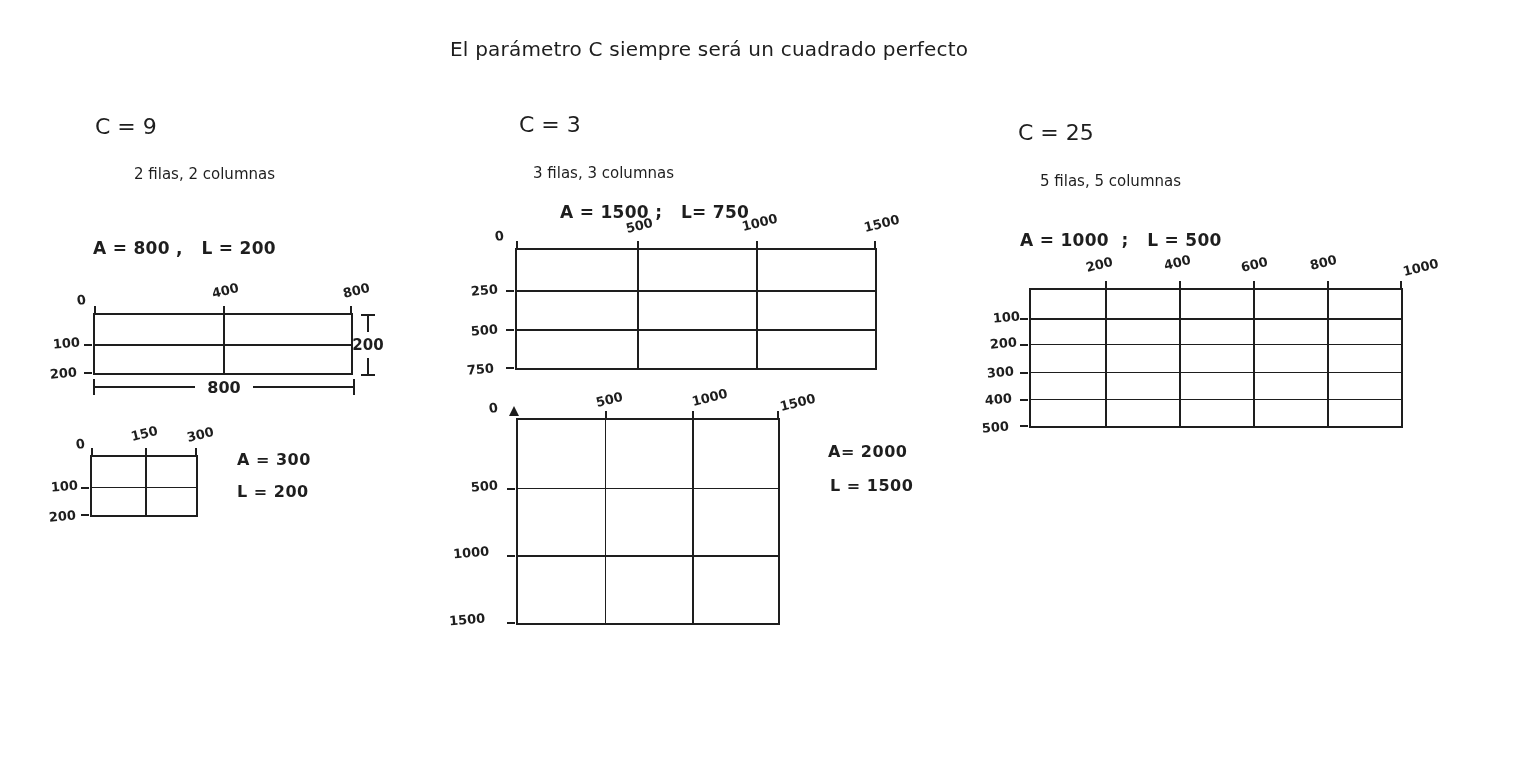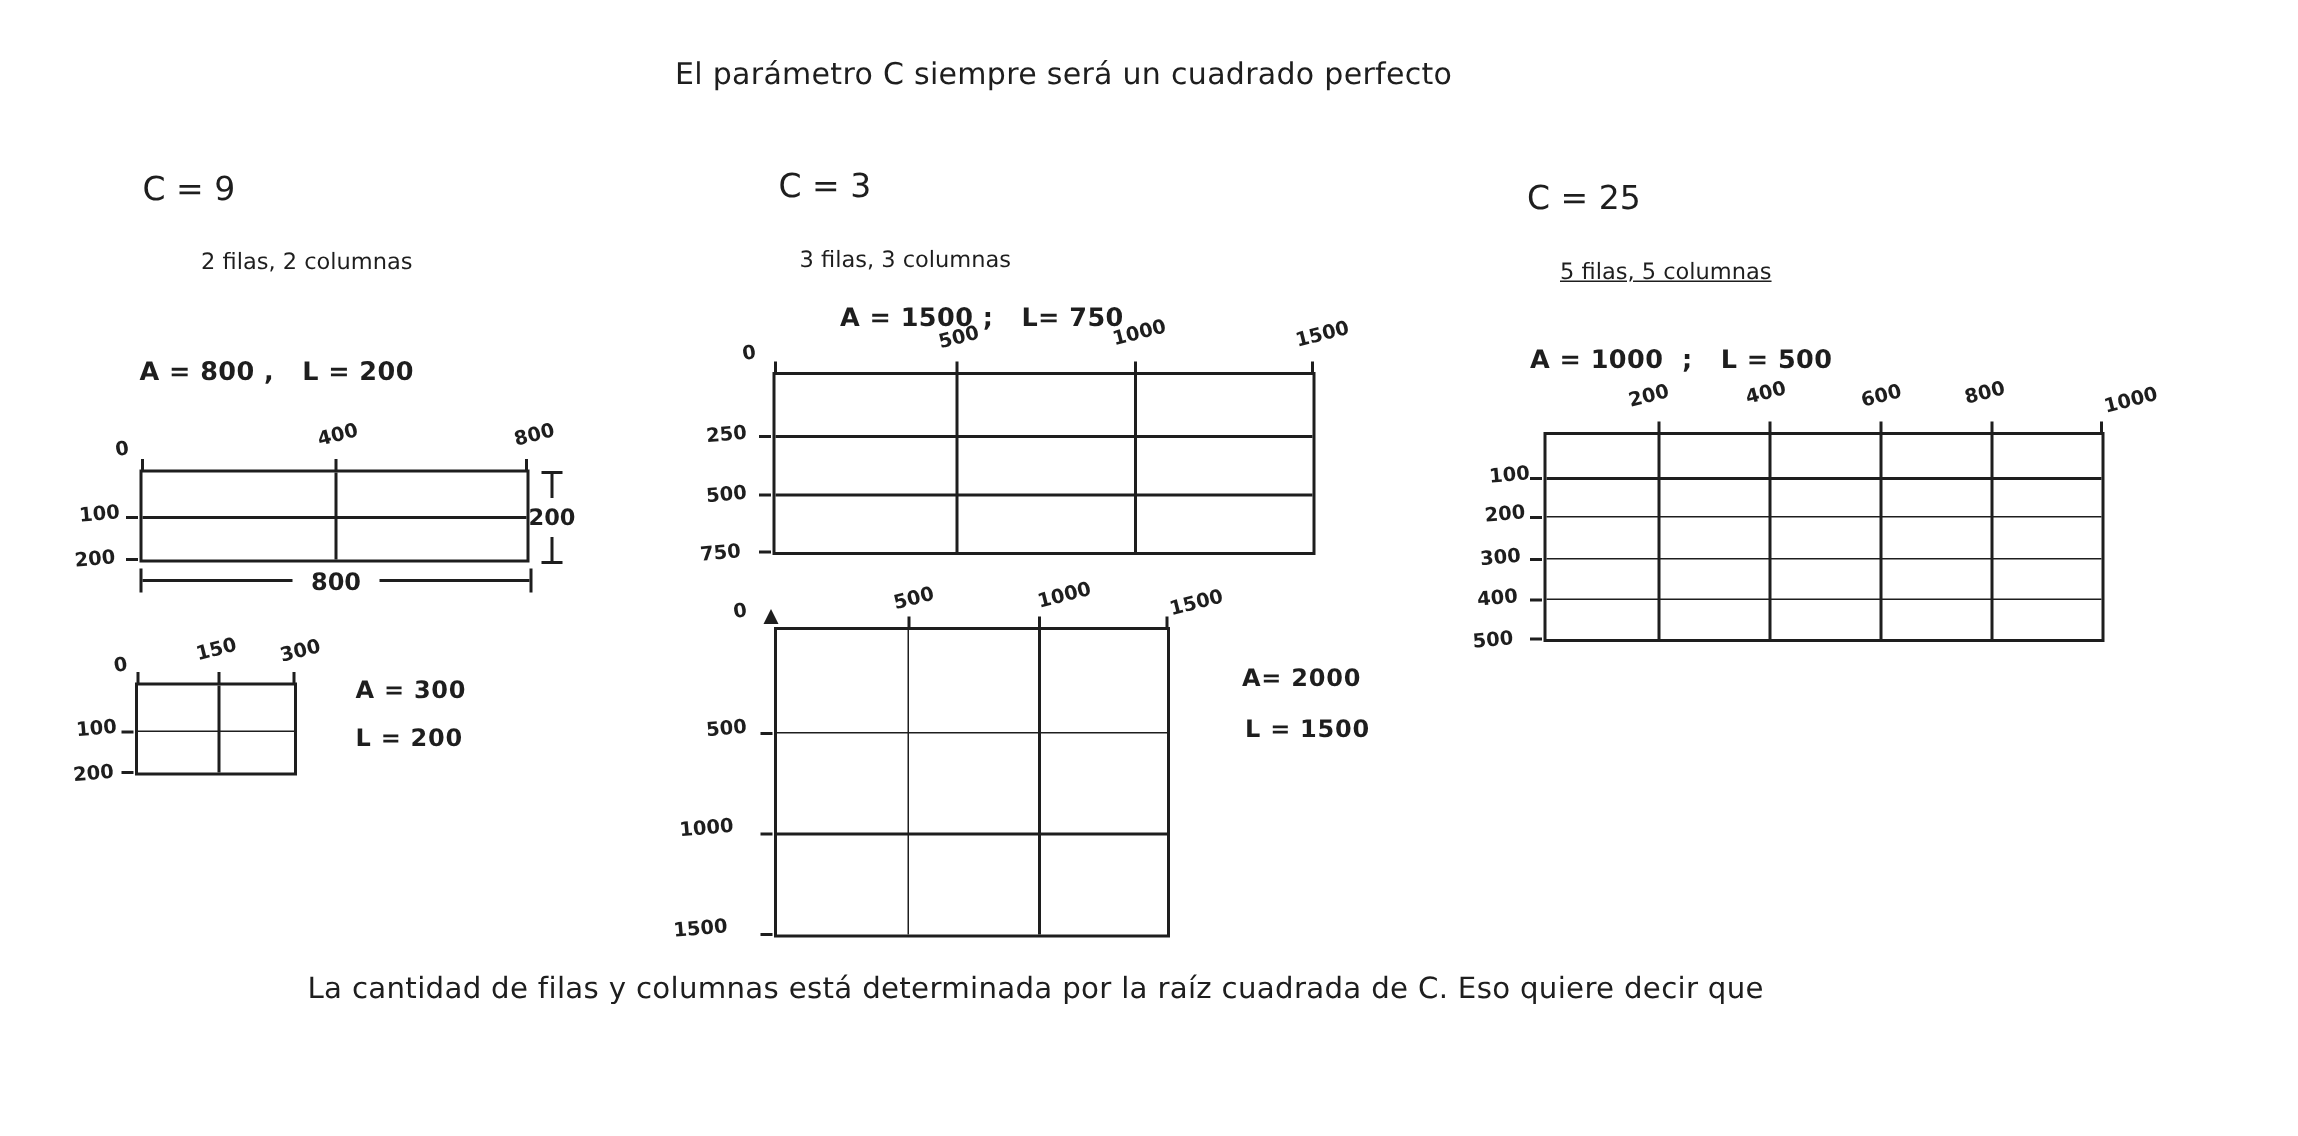--- a/index.html
+++ b/index.html
@@ -149,21 +149,21 @@
   <span class="xlab" style="left:598px; top:395px;">500</span>
   <span class="xlab" style="left:694px; top:394px;">1000</span>
   <span class="xlab" style="left:782px; top:399px;">1500</span>
   <span class="ylab" style="left:462px; top:479px;">500</span>
   <span class="ylab" style="left:453px; top:545px;">1000</span>
   <span class="ylab" style="left:449px; top:612px;">1500</span>
   <div class="abs side-label" style="left:828px; top:442px;">A= 2000</div>
   <div class="abs side-label" style="left:830px; top:476px;">L = 1500</div>
 
   <div class="abs c-head" style="left:1018px; top:120px;">C = 25</div>
-  <div class="abs sub" style="left:1040px; top:172px;text-decoration:underline;">5 filas, 5 columnas</div>
+  <div class="abs sub" style="left:1040px; top:172px;">5 filas, 5 columnas</div>
   <div class="abs params" style="left:1020px; top:230px;">A = 1000&nbsp;&nbsp;;&nbsp;&nbsp; L = 500</div>
 
   <div class="gbox" style="left:1029px; top:288px; width:374px; height:140px;">
     <div class="vl" style="left:20%;"></div>
     <div class="vl" style="left:40%;"></div>
     <div class="vl" style="left:60%;"></div>
     <div class="vl" style="left:80%;"></div>
     <div class="hl" style="top:20.5%;"></div>
     <div class="hl" style="top:39.5%;"></div>
     <div class="hl" style="top:60%;"></div>
@@ -183,15 +183,14 @@
   <span class="xlab" style="left:1166px; top:258px;">400</span>
   <span class="xlab" style="left:1243px; top:260px;">600</span>
   <span class="xlab" style="left:1312px; top:258px;">800</span>
   <span class="xlab" style="left:1405px; top:264px;">1000</span>
   <span class="ylab" style="left:984px; top:310px;">100</span>
   <span class="ylab" style="left:981px; top:336px;">200</span>
   <span class="ylab" style="left:978px; top:365px;">300</span>
   <span class="ylab" style="left:976px; top:392px;">400</span>
   <span class="ylab" style="left:973px; top:420px;">500</span>
 
-  <div class="abs footer-line" style="left:205px; top:647px;">La cantidad de filas y columnas está determinada por la raíz cuadrada de C. Eso quiere decir que</div>
 
 </div>
 
 </body></html>

